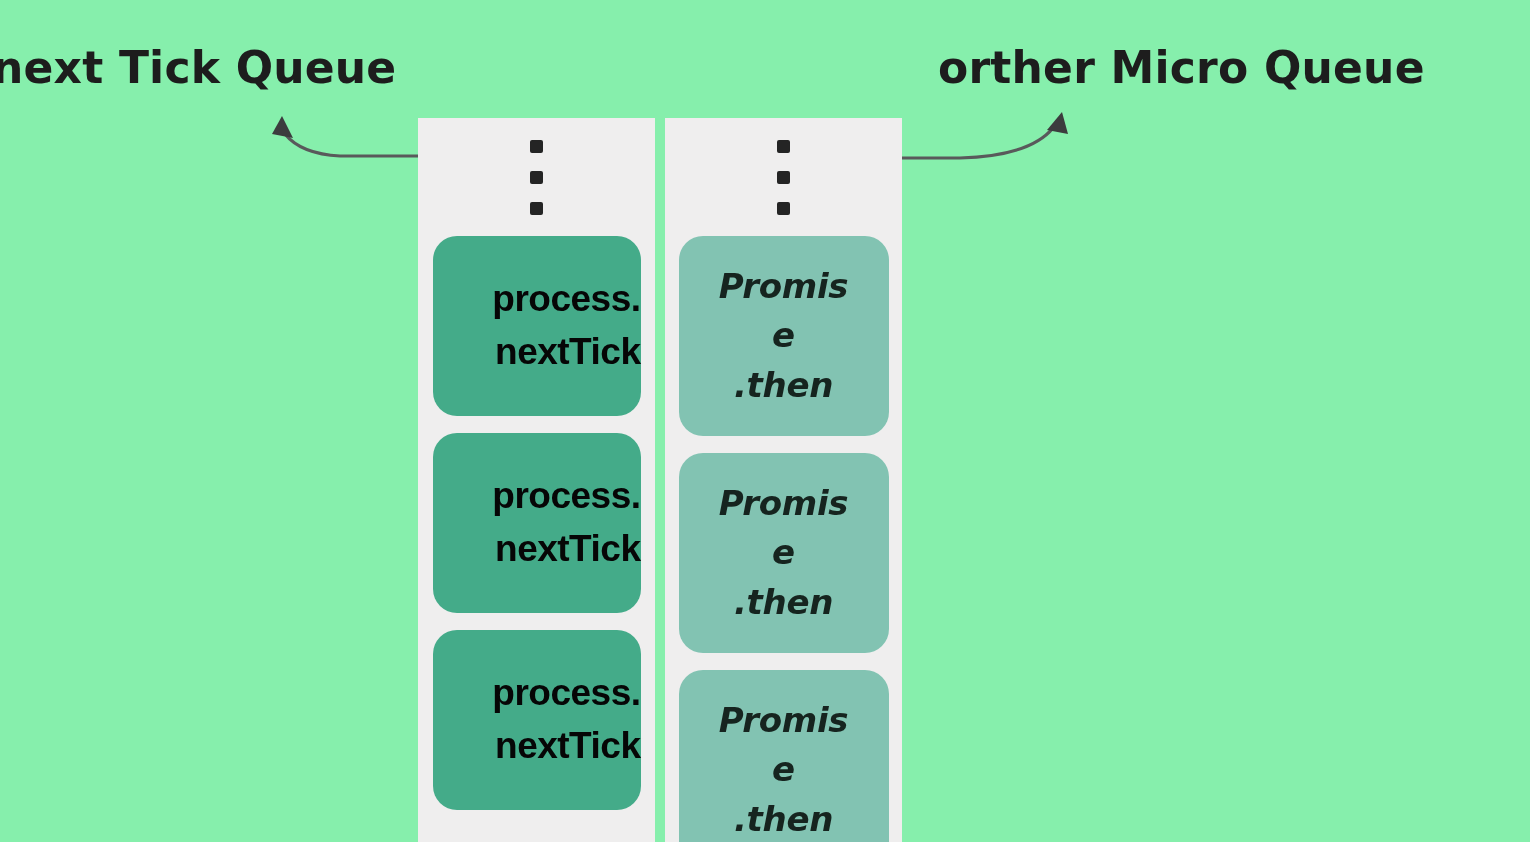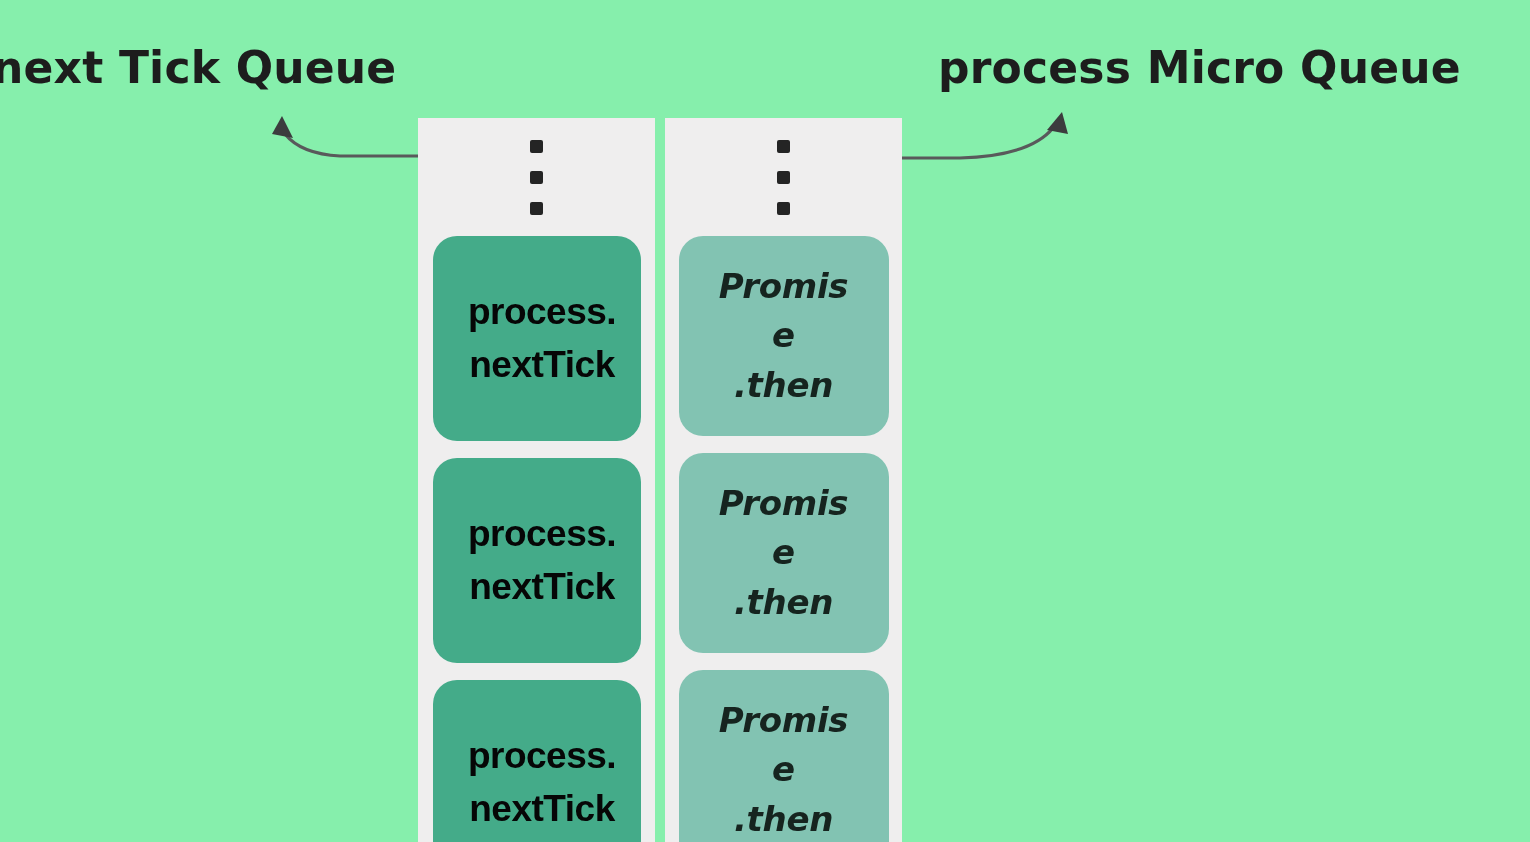--- a/index.html
+++ b/index.html
@@ -90,24 +90,24 @@
     border-radius: 24px;
     display: flex;
     flex-direction: column;
     justify-content: center;
     flex: 0 0 auto;
   }
 
   
   .card-nexttick {
     width: 208px;
-    height: 205px;
+    height: 180px;
     background: #44ab89;
     color: #060606;
-    align-items: center;
+    align-items: flex-end;
     padding: 0 0 0 11px;
     font-family: "Liberation Sans", sans-serif;
     font-weight: 700;
     font-size: 37px;
     line-height: 1.42;
     letter-spacing: -0.5px;
   }
   .card-nexttick .line { display: block; white-space: nowrap; }
 
   
@@ -126,21 +126,21 @@
   }
   .card-micro .line { display: block; }
 </style>
 </head>
 <body>
 
 <div id="stage">
 
   <div id="label-left" class="queue-label">next Tick Queue</div>
 
-  <div id="label-right" class="queue-label">process Micro Queue</div>
+  <div id="label-right" class="queue-label">orther Micro Queue</div>
 
   <svg id="arrow-left-svg" class="arrow-svg" viewBox="0 0 180 80">
     <path class="arrow-path" d="M 168 56 L 85 56 Q 46 54 30 34"></path>
     <polygon class="arrow-head" points="27,16 38,38 17,34"></polygon>
   </svg>
 
   <svg id="arrow-right-svg" class="arrow-svg" viewBox="0 0 190 80">
     <path class="arrow-path" d="M 12 58 L 70 58 Q 140 56 163 28"></path>
     <polygon class="arrow-head" points="172,12 178,34 157,30"></polygon>
   </svg>

